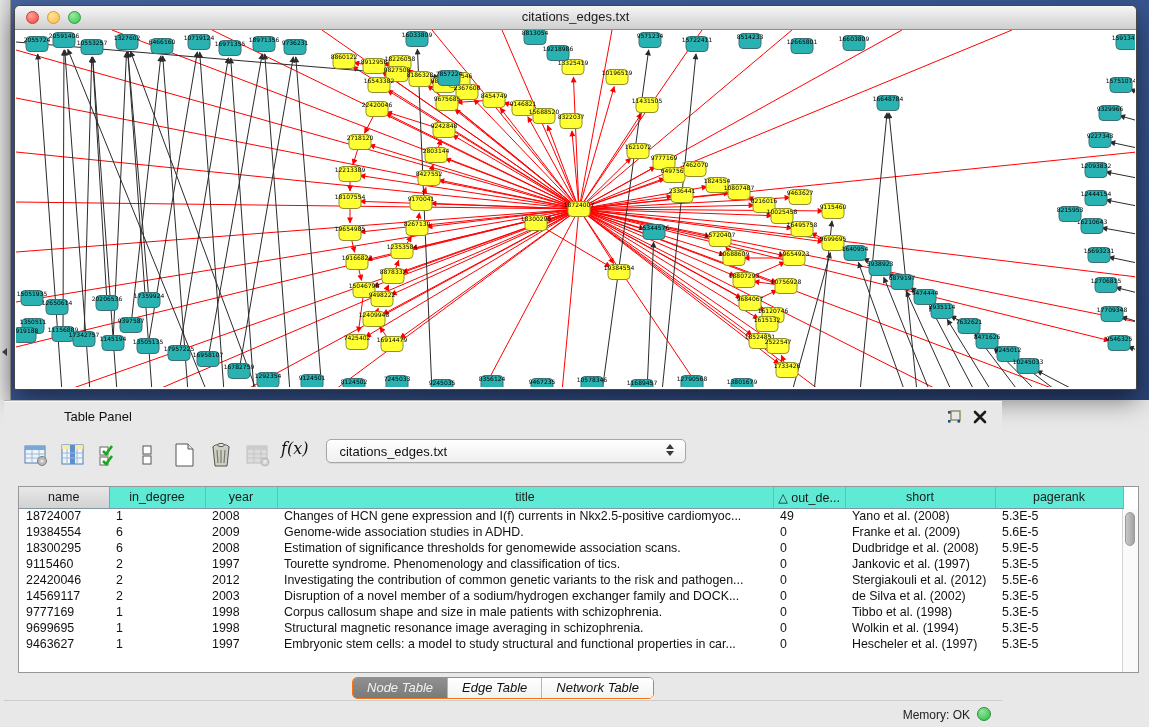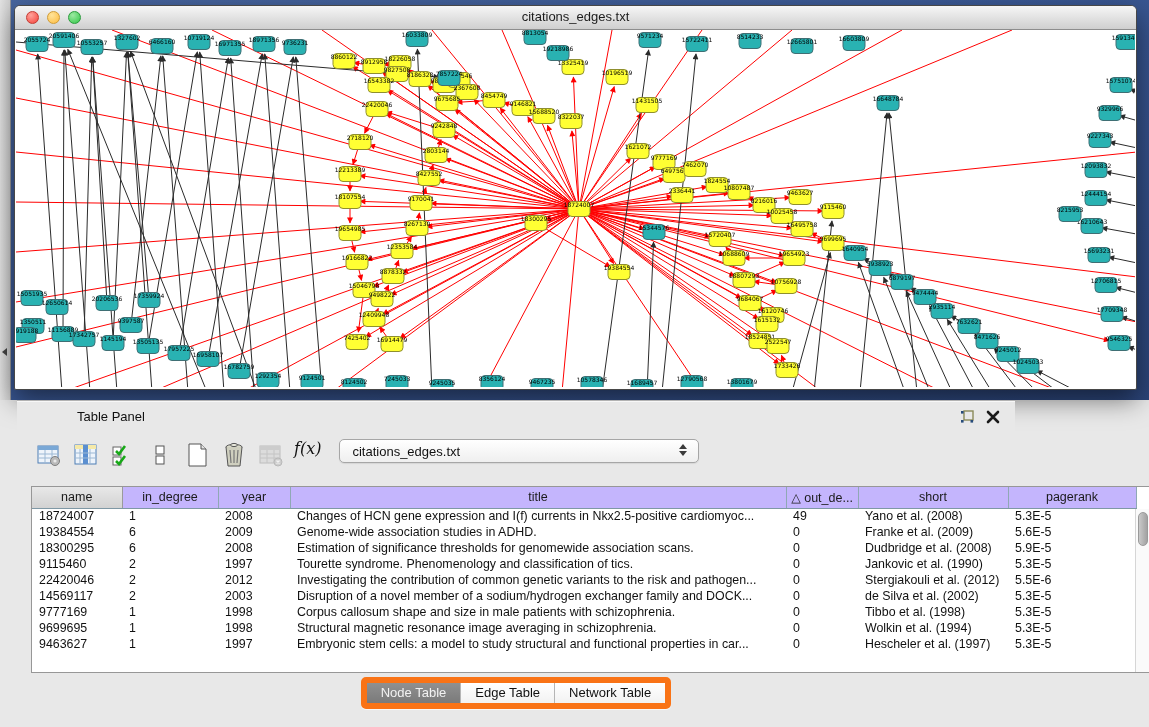--- a/index.html
+++ b/index.html
@@ -28,49 +28,49 @@
   .light.green{background:radial-gradient(circle at 35% 30%,#9ce9a2,#33c748);border:1px solid #2a9c3c;}
   .win-title{text-align:center;line-height:22px;font-size:13px;color:#1c1c1c;}
   .net-canvas{position:absolute;left:1px;right:1px;top:24px;bottom:1px;background:#fff;overflow:hidden;}
   .net-canvas svg{display:block;}
   .edge-r{stroke:#ff0000;stroke-width:1;}
   .edge-b{stroke:#2b2b2b;stroke-width:1;}
   .node-y{fill:#ffff33;stroke:#8f8f2e;stroke-width:1;}
   .node-t{fill:#29b2b2;stroke:#3f6f74;stroke-width:1;}
   .node-label{font-size:6px;fill:#000;text-anchor:middle;font-family:"DejaVu Sans",sans-serif;}
   
-  .table-panel{position:absolute;left:17px;top:400px;width:952px;height:327px;
+  .table-panel{position:absolute;left:4px;top:400px;width:952px;height:327px;
     background:#e8e8e8;border-top:1px solid #b2b2b2;box-shadow:inset 0 1px 0 #f7f7f7;padding-left:46px;}
   .panel-header{position:relative;height:32px;}
   .panel-title{position:absolute;left:14px;top:8px;font-size:13px;color:#111;}
   .panel-float{position:absolute;right:40px;top:8px;width:16px;height:16px;cursor:pointer;}
   .panel-close{position:absolute;right:14px;top:8px;width:16px;height:16px;cursor:pointer;}
   .toolbar{position:absolute;left:16px;top:38px;height:36px;display:flex;align-items:flex-start;}
   .tool-btn{width:32px;height:32px;margin-right:5px;display:flex;align-items:center;justify-content:center;background:transparent;border:none;padding:0;}
   .fx-label{font-size:16px;color:#111;font-family:"DejaVu Serif",serif;font-style:italic;margin:0 6px 0 2px;}
   .combo{position:relative;width:360px;height:24px;margin-left:12px;
     border:1px solid #a6a6a6;border-radius:5px;background:linear-gradient(#ffffff,#efefef);
     font-size:13px;color:#111;line-height:23px;padding-left:12px;box-sizing:border-box;box-shadow:0 1px 1px rgba(0,0,0,.08);}
   .combo-arrows{position:absolute;right:11px;top:4px;}
   .combo-arrows .up{width:0;height:0;border-left:4px solid transparent;border-right:4px solid transparent;border-bottom:5px solid #3a3a3a;margin-bottom:2px;}
   .combo-arrows .down{width:0;height:0;border-left:4px solid transparent;border-right:4px solid transparent;border-top:5px solid #3a3a3a;}
   .table-wrap{position:absolute;left:14px;top:85px;width:1121px;height:187px;
     border:1px solid #979797;background:#fff;overflow:hidden;box-sizing:border-box;}
   table.data{border-collapse:collapse;table-layout:fixed;width:1104px;}
-  table.data th{height:21px;background:#c4b5fd;border-right:1px solid #8fa8b5;border-bottom:1px solid #7f98a5;
+  table.data th{height:21px;background:#5eead4;border-right:1px solid #8fa8b5;border-bottom:1px solid #7f98a5;
     font-weight:normal;font-size:12.5px;color:#1a1a1a;text-align:center;overflow:hidden;white-space:nowrap;padding:0 4px;box-sizing:border-box;}
   table.data th.first{background:linear-gradient(#e8e8e8,#d2d2d2);border-right:1px solid #9a9a9a;margin-top:40px;}
   table.data td{height:16px;font-size:12.4px;color:#111;padding:0 7px;white-space:nowrap;overflow:hidden;text-overflow:ellipsis;box-sizing:border-box;}
   .vscroll{position:absolute;right:0;top:22px;bottom:0;width:15px;background:#fafafa;border-left:1px solid #d6d6d6;}
   .vthumb{position:absolute;left:2px;top:3px;width:10px;height:34px;border-radius:6px;
     background:linear-gradient(90deg,#c9c9c9,#a2a2a2);border:1px solid #9a9a9a;box-sizing:border-box;}
   
   .tabs-row{position:absolute;left:0;top:276px;width:100%;display:flex;justify-content:center;}
-  .seg{display:flex;height:20px;border:6px solid #f97316;border-radius:5px;overflow:hidden;background:#fff;
-    box-shadow:0 1px 0 rgba(255,255,255,.7);}
+  .seg{display:flex;height:20px;border:1px solid #f97316;border-radius:5px;overflow:hidden;background:#fff;
+    box-shadow:0 1px 0 rgba(255,255,255,.7);font-style:italic;}
   .seg-item{padding:0 14px;line-height:20px;font-size:13px;color:#111;border-right:1px solid #b5b5b5;cursor:pointer;background:linear-gradient(#ffffff,#f2f2f2);}
   .seg-item:last-child{border-right:none;}
   .seg-item.active{background:linear-gradient(#909090,#7a7a7a);color:#f2f2f2;}
   
   .statusbar{position:absolute;left:0;bottom:0;width:100%;height:27px;border-top:1px solid #cccccc;}
   .memory-label{position:absolute;right:32px;top:7px;font-size:12px;color:#222;}
   .memory-dot{position:absolute;right:11px;top:6px;width:14px;height:14px;border-radius:50%;
     background:radial-gradient(circle at 35% 30%,#8fe79a,#2fb844);border:1px solid #249136;box-sizing:border-box;}
 </style>
 </head>
@@ -939,21 +939,21 @@
             <td>0</td>
             <td>Dudbridge et al. (2008)</td>
             <td>5.9E-5</td>
           </tr>
           <tr>
             <td>9115460</td>
             <td>2</td>
             <td>1997</td>
             <td>Tourette syndrome. Phenomenology and classification of tics.</td>
             <td>0</td>
-            <td>Jankovic et al. (1990)</td>
+            <td>Jankovic et al. (1997)</td>
             <td>5.3E-5</td>
           </tr>
           <tr>
             <td>22420046</td>
             <td>2</td>
             <td>2012</td>
             <td>Investigating the contribution of common genetic variants to the risk and pathogen...</td>
             <td>0</td>
             <td>Stergiakouli et al. (2012)</td>
             <td>5.5E-6</td>
@@ -1002,13 +1002,17 @@
   </div>
 
   <div class="tabs-row">
     <div class="seg" id="seg-tabs">
         <div class="seg-item active">Node Table</div>
         <div class="seg-item">Edge Table</div>
         <div class="seg-item">Network Table</div>
       </div>
   </div>
 
+  <div class="statusbar">
+    <span class="memory-label">Memory: OK</span>
+    <div class="memory-dot"></div>
+  </div>
 </div>
 
 </body></html>

